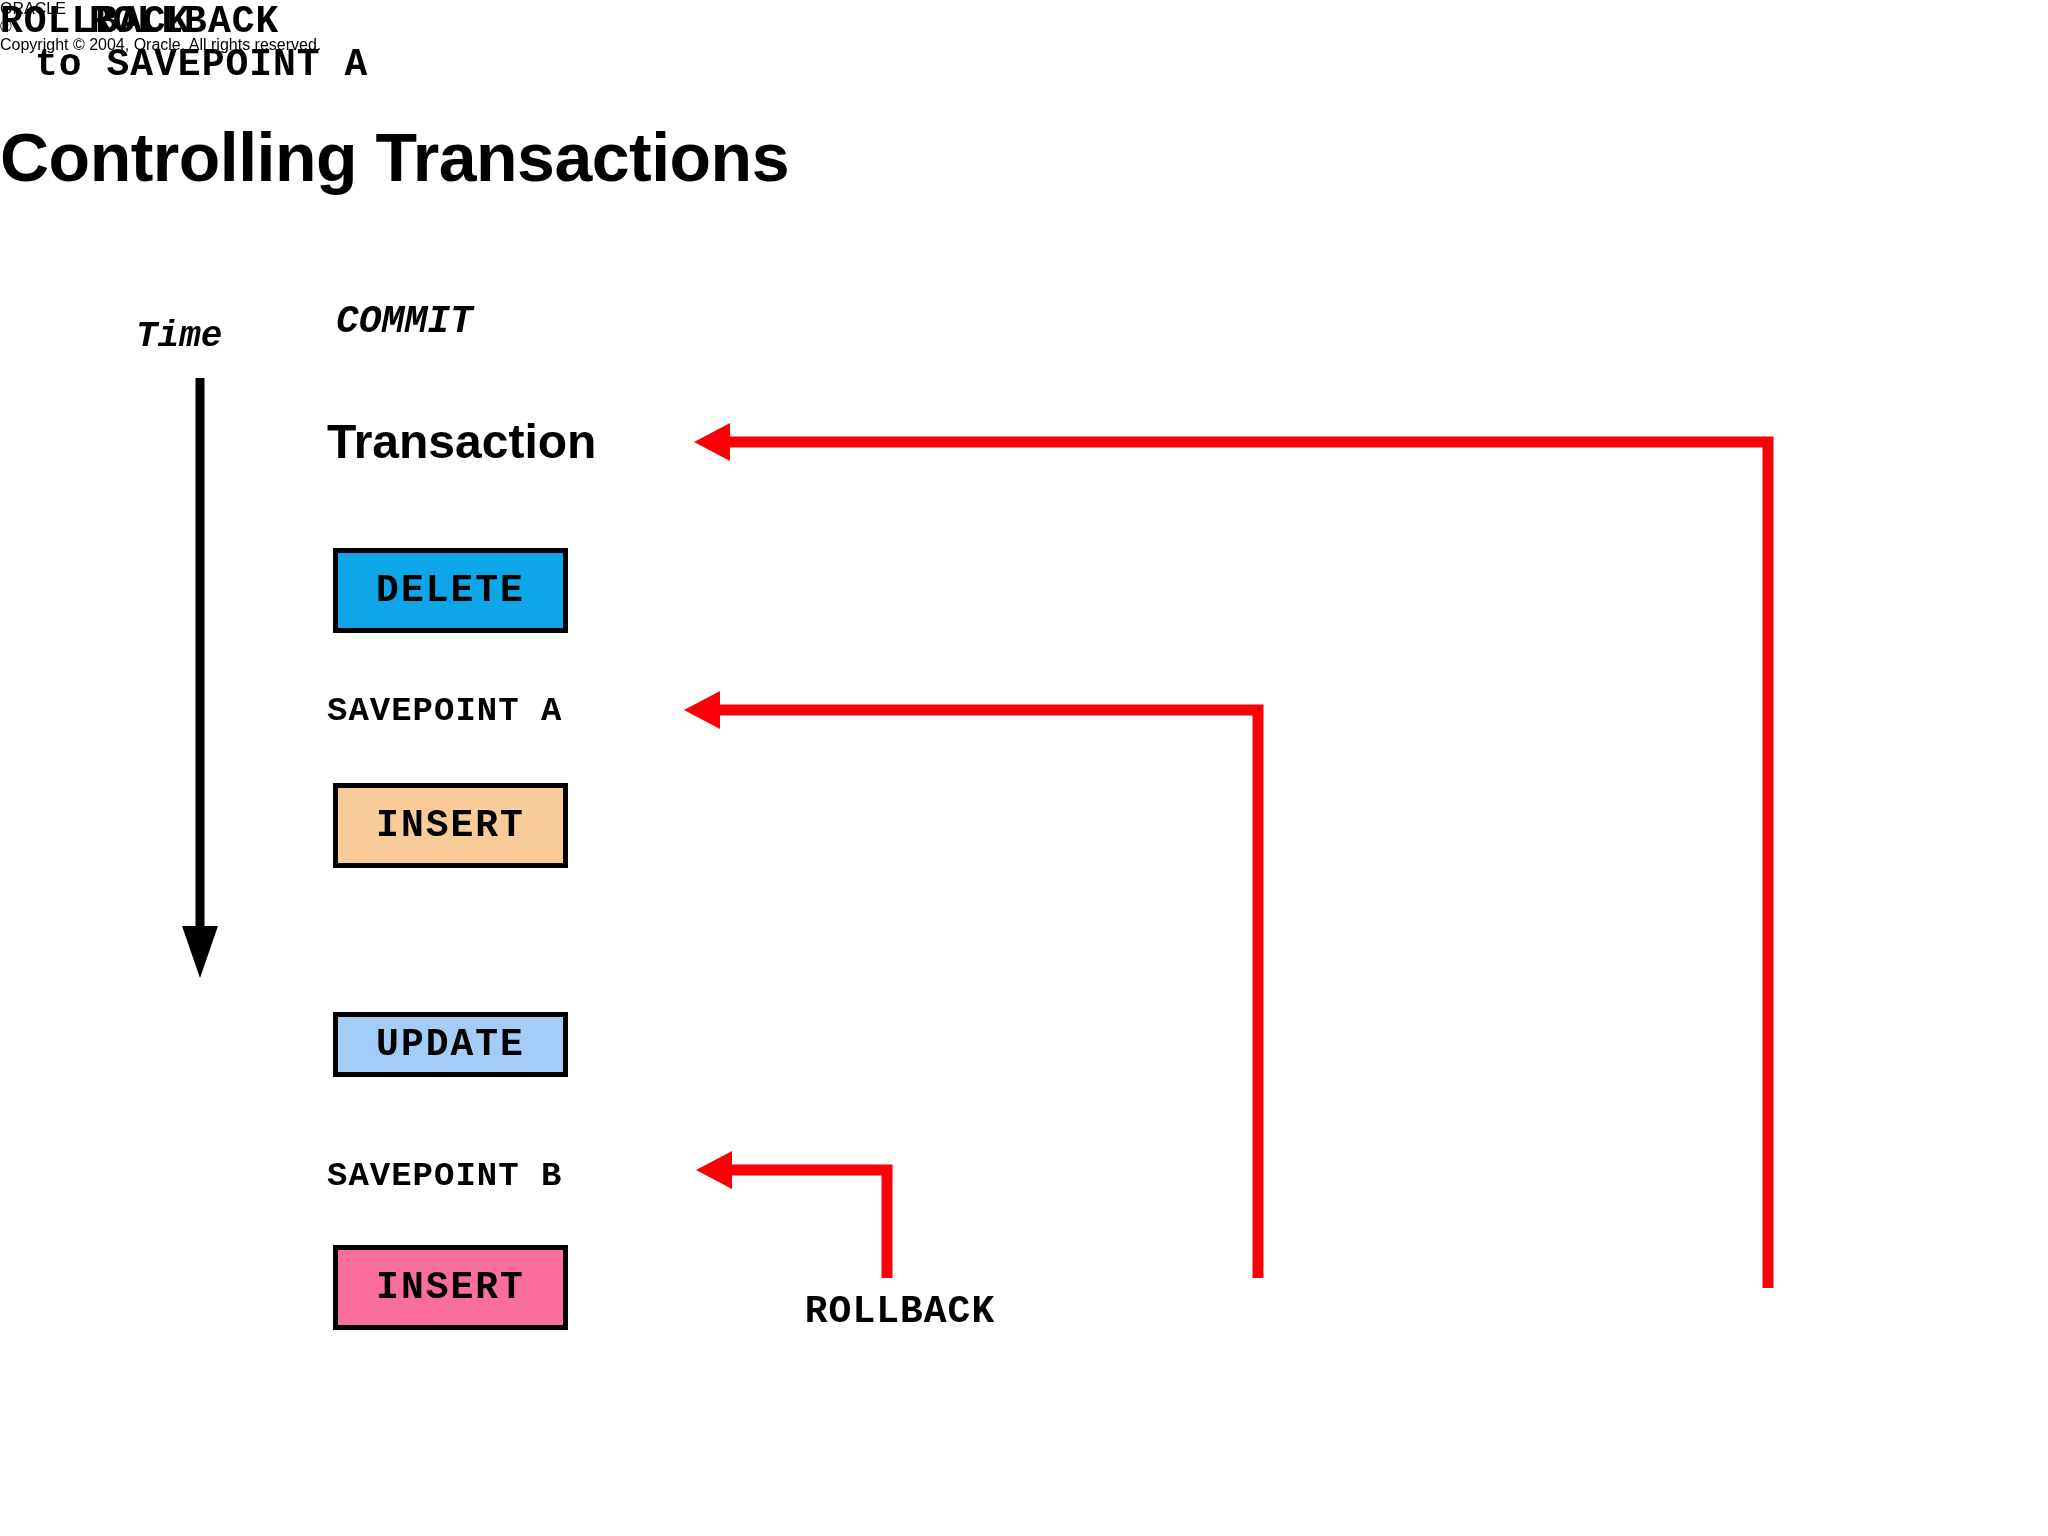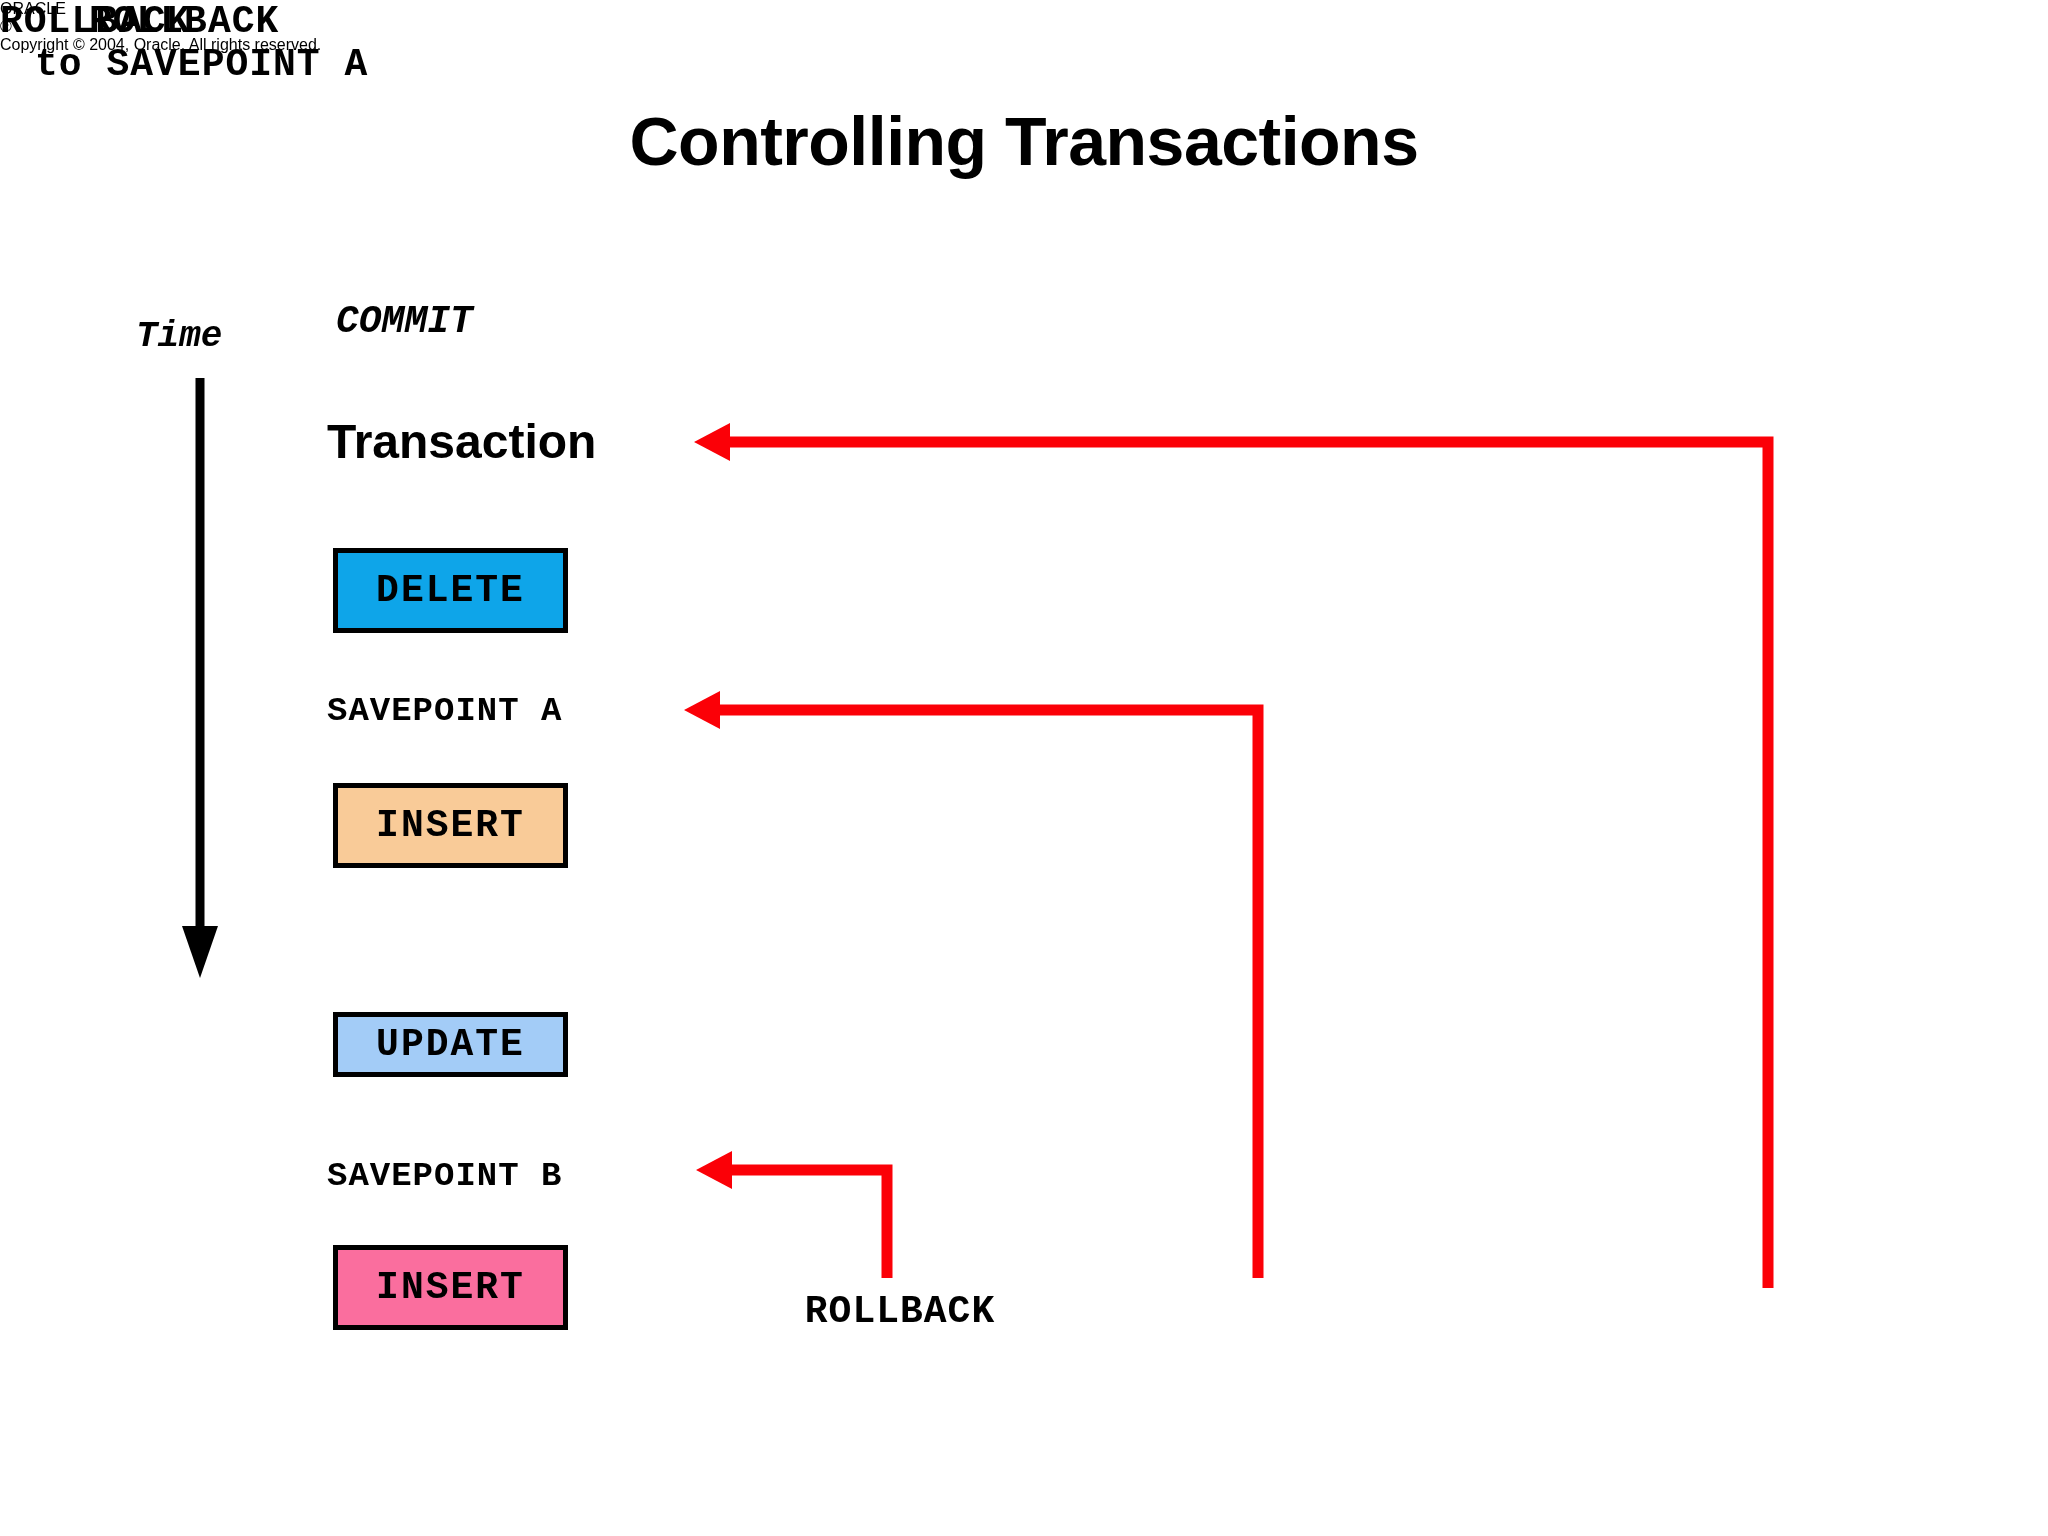--- a/index.html
+++ b/index.html
@@ -13,23 +13,23 @@
     height: 1536px;
     background: #ffffff;
     overflow: hidden;
     font-family: "Liberation Sans", sans-serif;
   }
 
   
   #slide-title {
     position: absolute;
     left: 0;
-    top: 102px;
-    width: 2048px;
-    text-align: center;
+    top: 118px;
+    width: 2048px;
+    text-align: left;
     font-family: "Liberation Sans", sans-serif;
     font-weight: bold;
     font-size: 68px;
     letter-spacing: -0.5px;
     color: #000000;
     white-space: nowrap;
   }
 
   
   #time-label {

